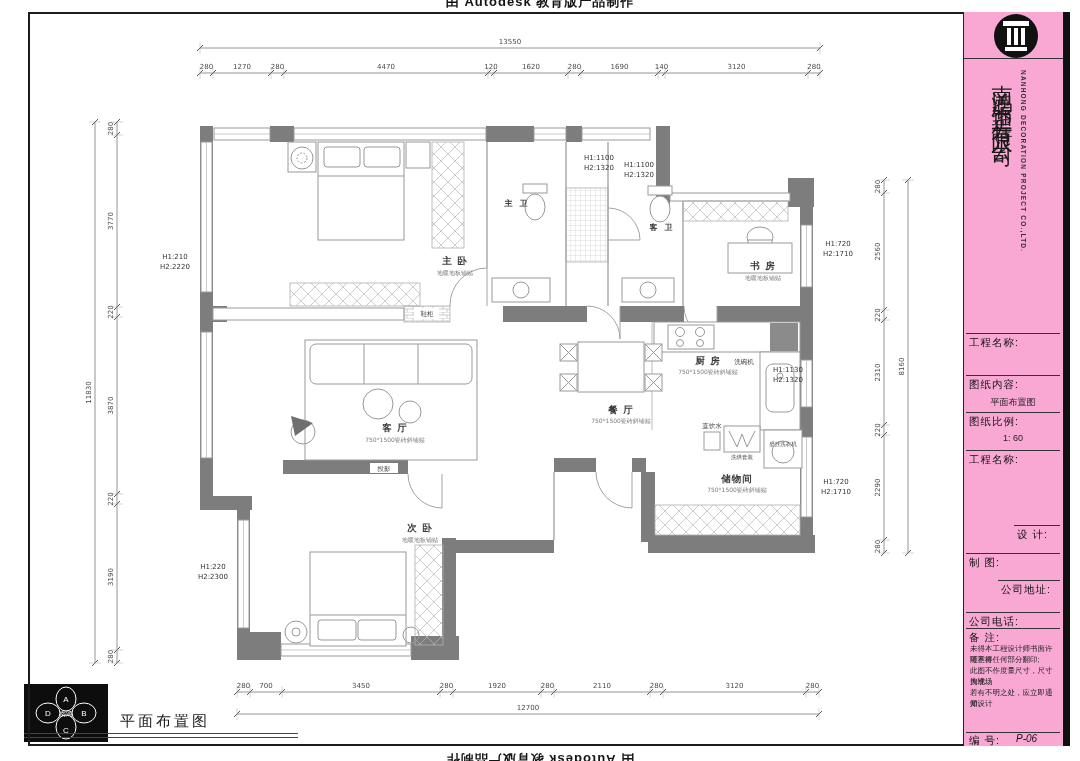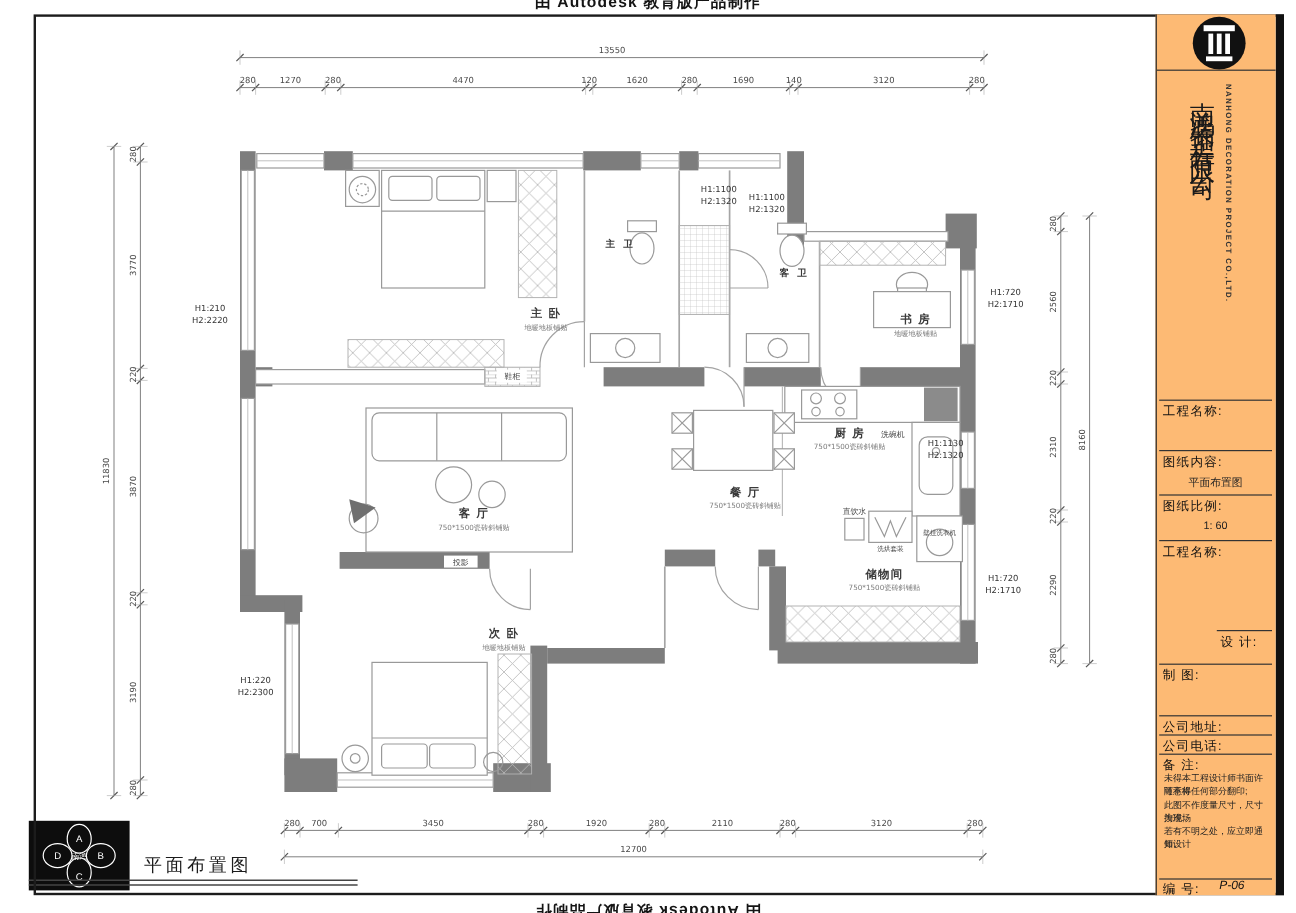--- a/index.html
+++ b/index.html
@@ -7,21 +7,21 @@
   
   .wm{position:absolute;left:0;width:1080px;text-align:center;font:bold 13px "Liberation Sans",sans-serif;
       color:#141414;letter-spacing:1px;white-space:nowrap;}
   .wm-top{top:-7px;}
   .wm-bottom{bottom:-7px;transform:rotate(180deg);}
   
   .frame{position:absolute;left:28px;top:12px;width:1042px;height:734px;border:2px solid #1c1c1c;box-sizing:border-box;}
   .rightbar{position:absolute;left:1063px;top:12px;width:7px;height:734px;background:#111;}
   
   .tb{position:absolute;left:963px;top:12px;width:100px;height:734px;border-left:1.6px solid #222;
-      box-sizing:border-box;background:#fdba74;}
+      box-sizing:border-box;background:#f9a8d4;}
   .tb .sep{position:absolute;left:0;top:46px;width:100%;border-top:1px solid #333;}
   .tb-logo{position:absolute;left:29px;top:1px;}
   .cn-name{position:absolute;left:24px;top:56px;height:268px;writing-mode:vertical-rl;
       font-family:"Liberation Serif","DejaVu Serif",serif;font-size:21px;letter-spacing:7px;color:#1a1a1a;}
   .en-name{position:absolute;left:56px;top:58px;height:264px;writing-mode:vertical-rl;
       font-size:6.5px;letter-spacing:1.2px;color:#333;font-weight:bold;}
   .row{position:absolute;left:2px;right:3px;border-top:1px solid #333;box-sizing:border-box;}
   .row .lbl{position:absolute;left:3px;top:2px;font-size:10.5px;color:#111;letter-spacing:1px;white-space:nowrap;}
   .row .val{position:absolute;left:0;right:0;text-align:center;font-size:9px;color:#222;}
   .row .big{font-size:10px;color:#111;font-style:italic;}
@@ -456,21 +456,21 @@
     </div>
   <div class="row" style="top:438px;height:40px;">
     <span class="lbl">工程名称:</span>
     </div>
   <div class="row" style="top:513px;height:28px;margin-left:48px;">
     <span class="lbl">设  计:</span>
     </div>
   <div class="row" style="top:541px;height:27px;">
     <span class="lbl">制  图:</span>
     </div>
-  <div class="row" style="top:584px;height:32px;">
+  <div class="row" style="top:568px;height:32px;margin-left:32px;">
     <span class="lbl">公司地址:</span>
     </div>
   <div class="row" style="top:600px;height:36px;">
     <span class="lbl">公司电话:</span>
     </div>
   <div class="row" style="top:616px;height:84px;">
     <span class="lbl">备  注:</span>
     <div class="noteln" style="top:15px;">未得本工程设计师书面许可不得</div>
     <div class="noteln" style="top:26px;">随意将任何部分翻印;</div>
     <div class="noteln" style="top:37px;">此图不作度量尺寸，尺寸按现场</div>

